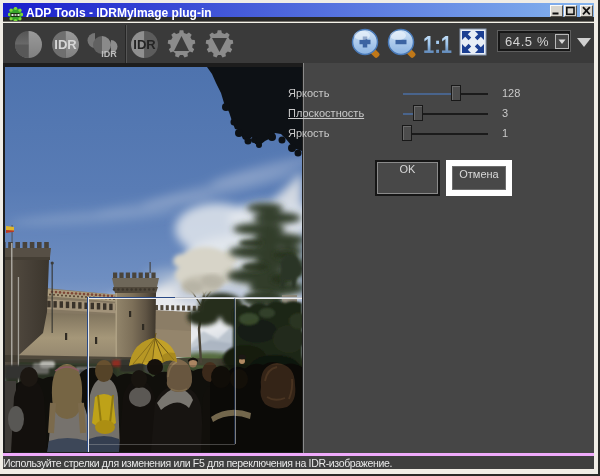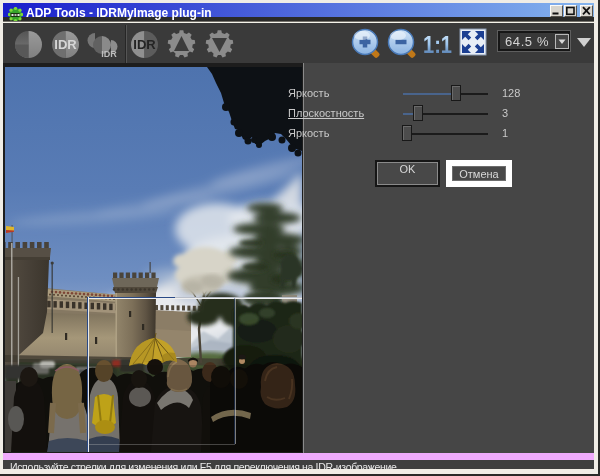--- a/index.html
+++ b/index.html
@@ -23,29 +23,29 @@
 
 #toolbar { position:absolute; left:3px; top:21px; width:591px; height:42px; background:#3a3a3a; }
 #tb-hl { position:absolute; left:3px; top:22px; width:591px; height:1px; background:#f5f3ea; }
 #tb-hl2 { position:absolute; left:3px; top:21px; width:591px; height:1px; background:#76736c; }
 
 #panel { position:absolute; left:304px; top:63px; width:290px; height:390px; background:#464646; }
 #panel-sep { position:absolute; left:303px; top:63px; width:1px; height:390px; background:#8a8a8a; }
 #photoborder { position:absolute; left:3px; top:63px; width:300px; height:390px; background:#1d1d1d; }
 #photo { position:absolute; left:5px; top:67px; width:297px; height:385px; }
 
-#status { position:absolute; left:3px; top:453px; width:595px; height:16px; background:#3f3f3f; border-top:7px solid #f0abfc; color:#e8e8e8; font-size:10.5px; letter-spacing:-0.35px; line-height:15px; padding-left:7px; white-space:nowrap; }
+#status { position:absolute; left:3px; top:453px; width:595px; height:16px; background:#3f3f3f; border-top:3px solid #f0abfc; color:#e8e8e8; font-size:10.5px; letter-spacing:-0.35px; line-height:15px; padding-left:0; white-space:nowrap; }
 
 .lbl { position:absolute; color:#c9c9c9; font-size:11px; text-align:left; width:100px; }
 .val { position:absolute; color:#c9c9c9; font-size:11px; }
 .track { position:absolute; left:403px; width:85px; height:2px; background:#1b1b1b; }
 .track .blue { position:absolute; left:0; top:0; height:2px; background:#49648c; }
 .thumb { position:absolute; width:10px; height:16px; background:#4c4c4c; border:1px solid #181818; box-shadow: inset 1px 1px 0 #6a6a6a; }
 
-.btn { position:absolute; top:160px; height:27px; background:#484848; color:#d8d8d8; font-size:11px; text-align:center; line-height:17px; }
+.btn { position:absolute; top:160px; height:36px; background:#484848; color:#d8d8d8; font-size:11px; text-align:center; line-height:17px; }
 #btn-ok { left:375px; width:65px; border:1px solid #161616; box-shadow: inset 0 0 0 1px #161616, inset 0 0 0 2px #8a8a8a; }
 #btn-cancel { left:446px; width:66px; border:6px solid #ffffff; box-shadow: inset 0 0 0 1px #6d6d6d; }
 </style>
 </head>
 <body>
 <div id="win">
   <div id="frame-top"></div>
   <div id="frame-left"></div>
   <div id="title">
     <svg id="ticon" viewBox="0 0 15 15">

